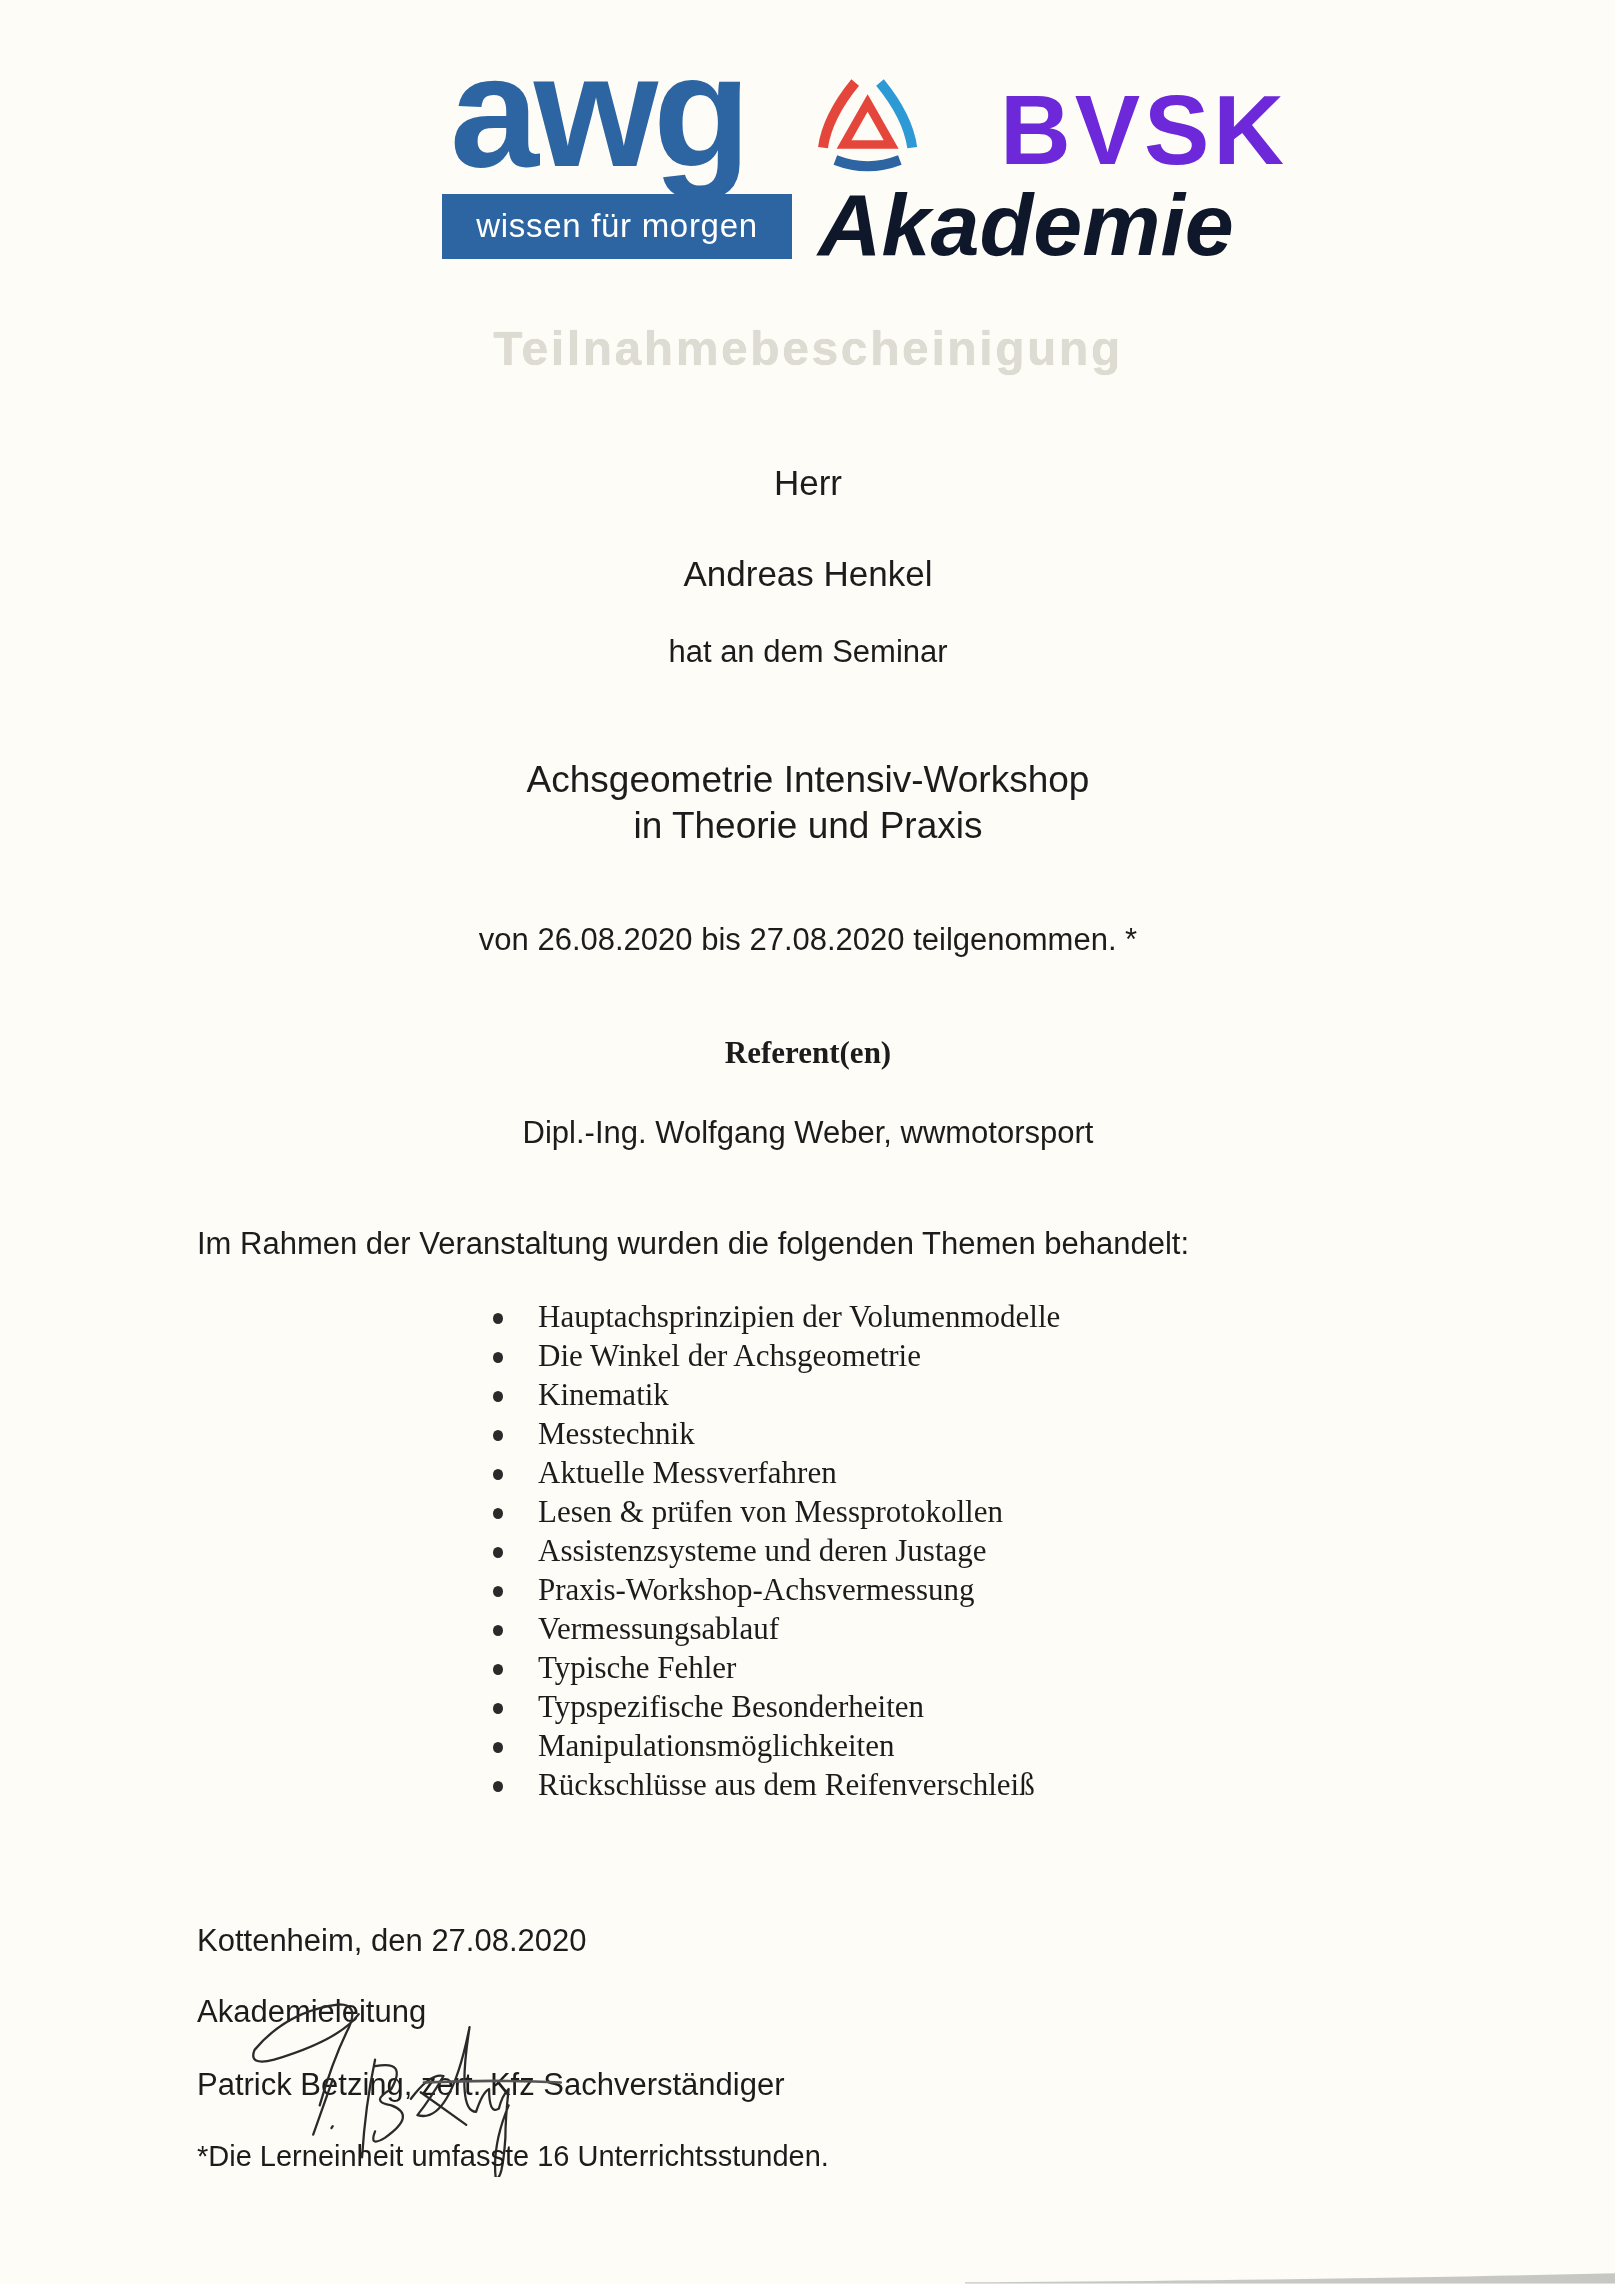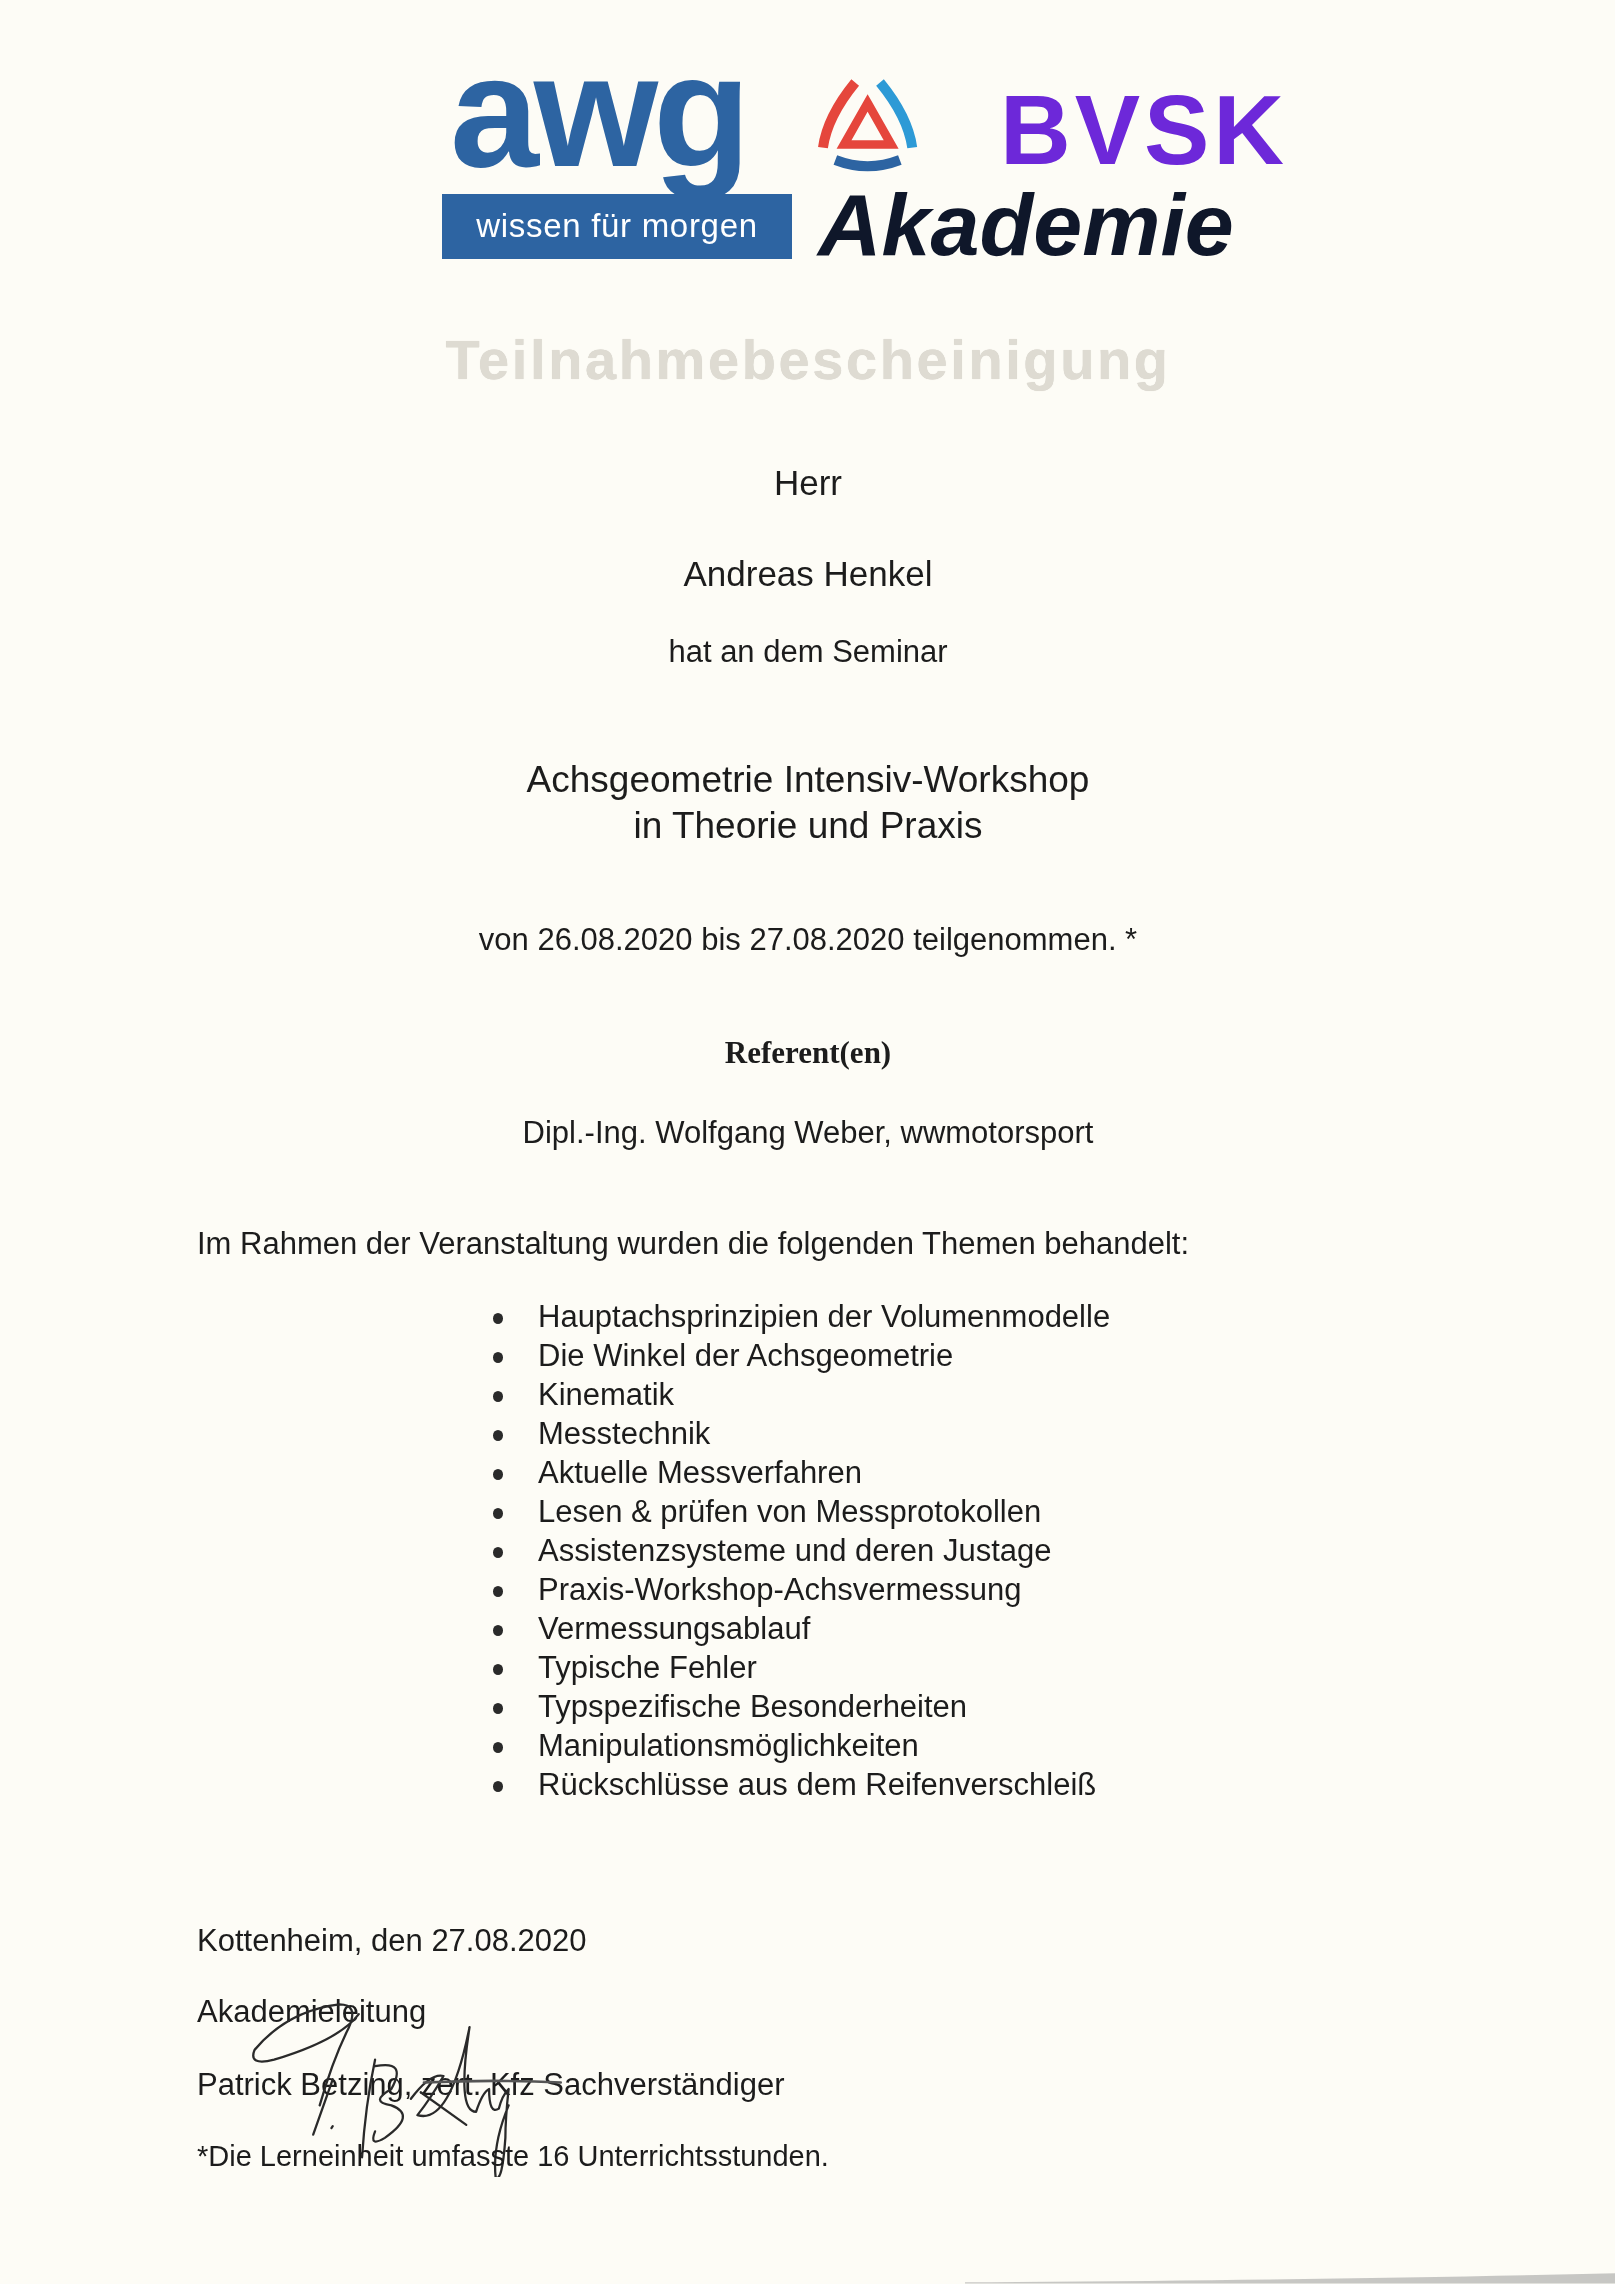--- a/index.html
+++ b/index.html
@@ -33,41 +33,40 @@
     #bvsk-word {
       left: 952px; top: 78px; font-weight: bold; font-size: 98px;
       line-height: 104px; color: #6d28d9; letter-spacing: 3.9px; margin-left: 48px;
     }
     #bvsk-akademie {
       left: 818px; top: 176px; font-weight: bold; font-style: italic;
       font-size: 88px; line-height: 98px; color: #0f172a;
     }
 
     #doc-title {
-      top: 306px; font-size: 56px; line-height: 85px; font-weight: bold;
+      top: 306px; font-size: 48px; line-height: 85px; font-weight: bold;
       color: #dedbd2; letter-spacing: 2.6px;
       text-shadow: 0 0 0.7px #cfccc4;
-      margin-top: 11px;
     }
 
     .t-salutation { top: 460px; font-size: 35px; line-height: 46px; }
     .t-name { top: 551px; font-size: 35px; line-height: 46px; }
     .t-seminar-intro { top: 631px; font-size: 31px; line-height: 42px; }
     .t-course1 { top: 756px; font-size: 37px; line-height: 47px; }
     .t-course2 { top: 802px; font-size: 37px; line-height: 47px; }
     .t-dates { top: 919px; font-size: 31px; line-height: 42px; }
     .t-ref-heading { top: 1032px; font-size: 31px; line-height: 42px; font-weight: bold; font-family: Liberation Serif, serif; }
     .t-ref-name { top: 1112px; font-size: 31px; line-height: 42px; }
 
     #topics-intro { left: 197px; top: 1223px; font-size: 31px; line-height: 42px; }
 
     #topics-list { left: 490px; top: 1297px; margin: 0; padding: 0; list-style: none; }
     #topics-list li {
       position: relative; padding-left: 48px; font-size: 31px; line-height: 39px;
-      height: 39px; white-space: nowrap;
+      height: 39px; white-space: nowrap; font-family: Liberation Serif, serif;
     }
     #topics-list li .bullet {
       position: absolute; left: 2.6px; top: 15.6px; width: 10.4px; height: 11px;
       border-radius: 50%; background: #2a2a2a;
     }
 
     #place-date { left: 197px; top: 1920px; font-size: 31px; line-height: 42px; }
     #signer-role { left: 197px; top: 1991px; font-size: 31px; line-height: 42px; }
     #signer-name { left: 197px; top: 2064px; font-size: 31px; line-height: 42px; }
     #footnote { left: 197px; top: 2137px; font-size: 29px; line-height: 39px; text-align: right; }

